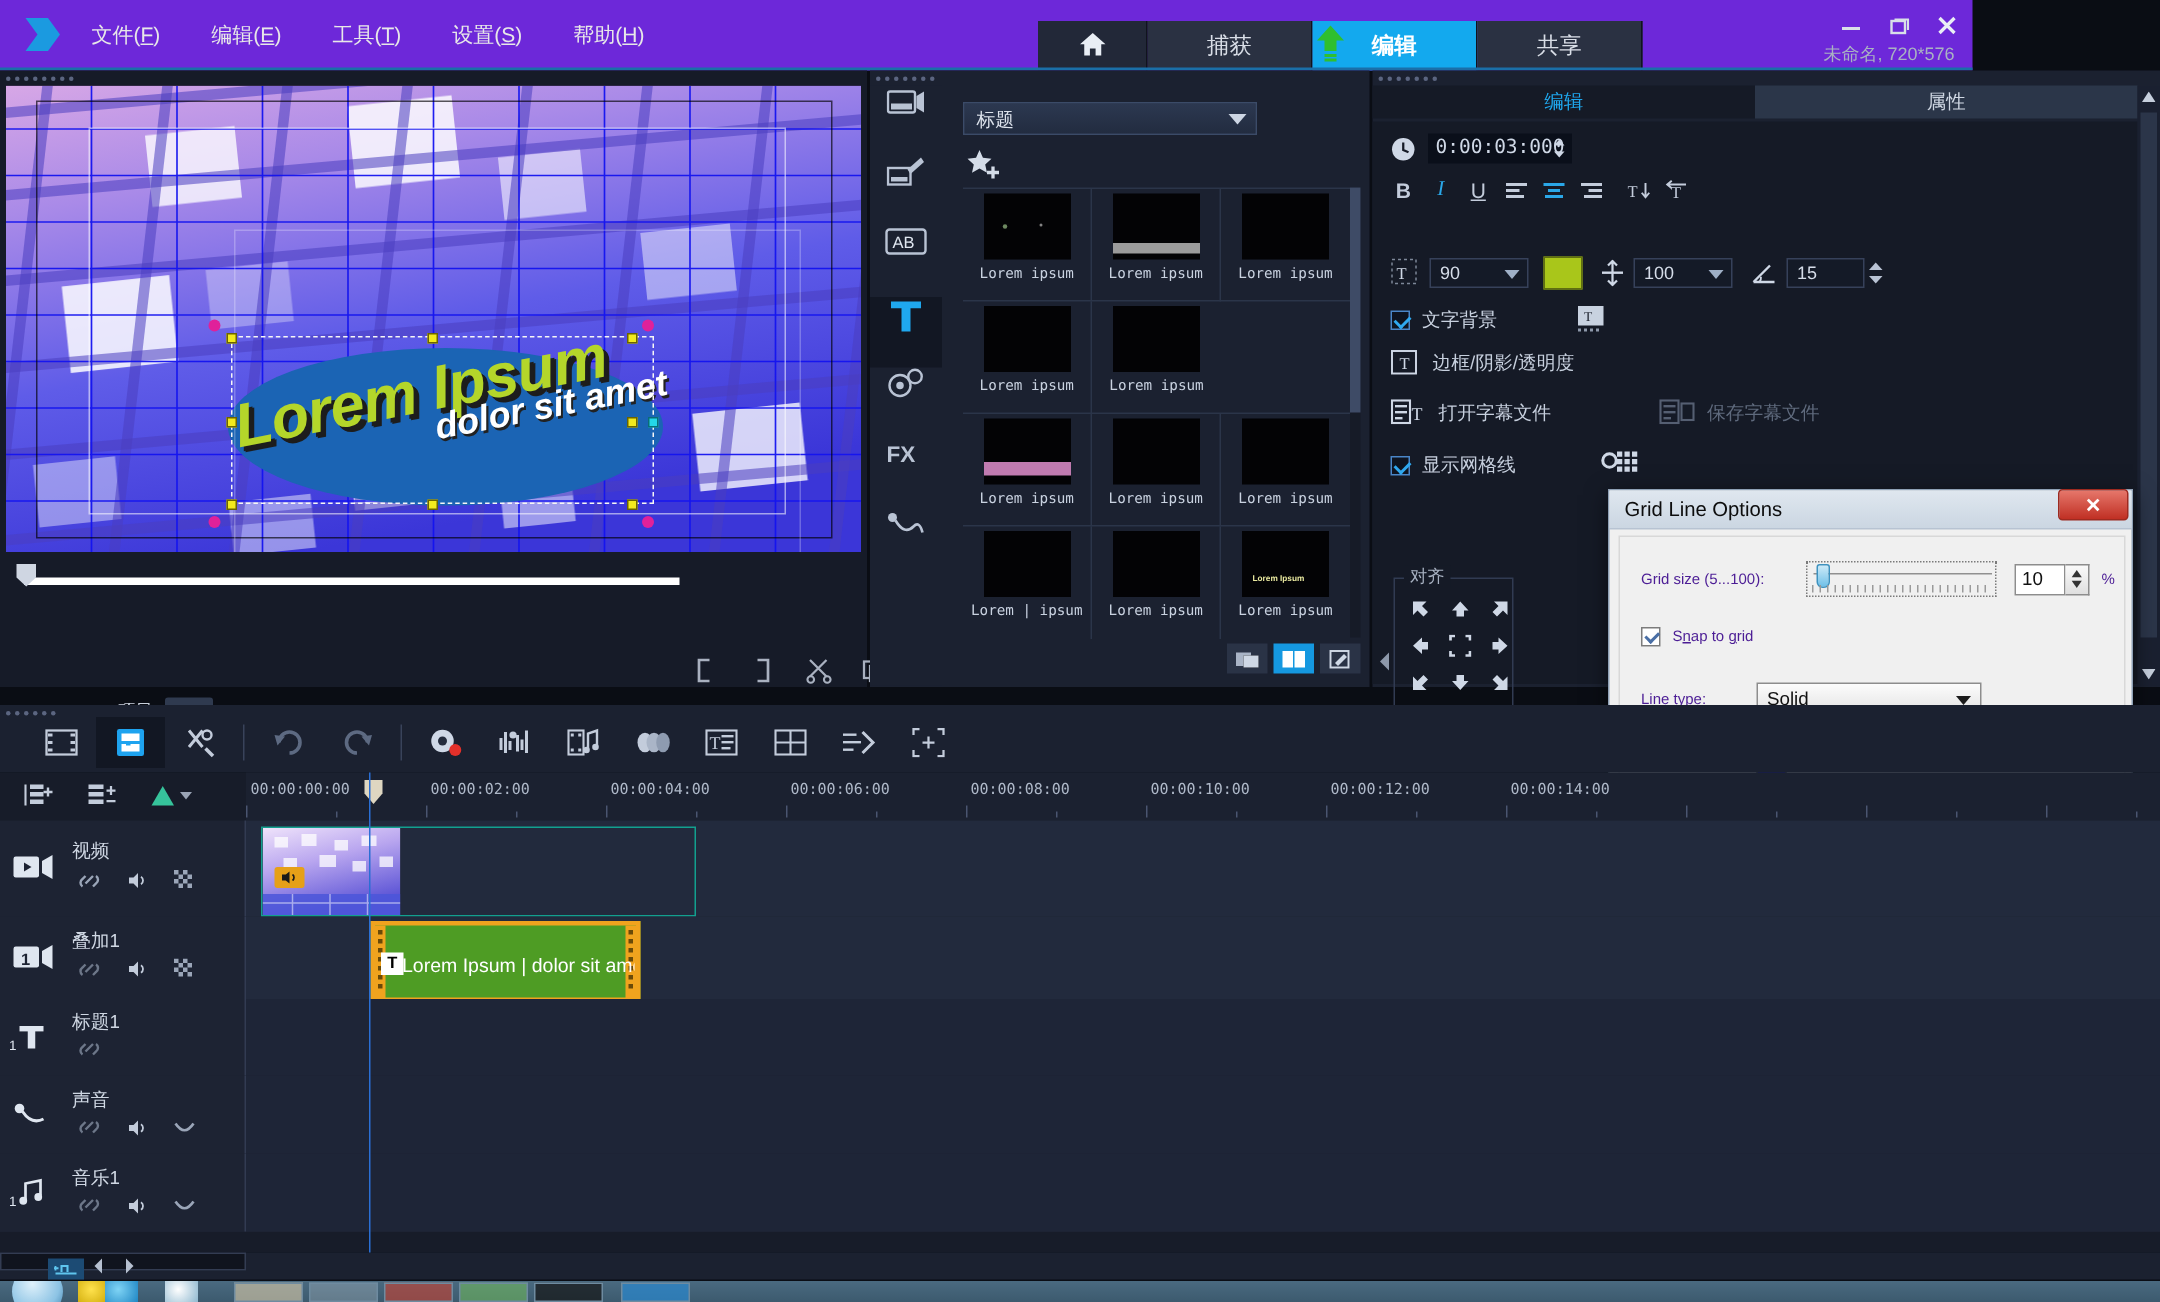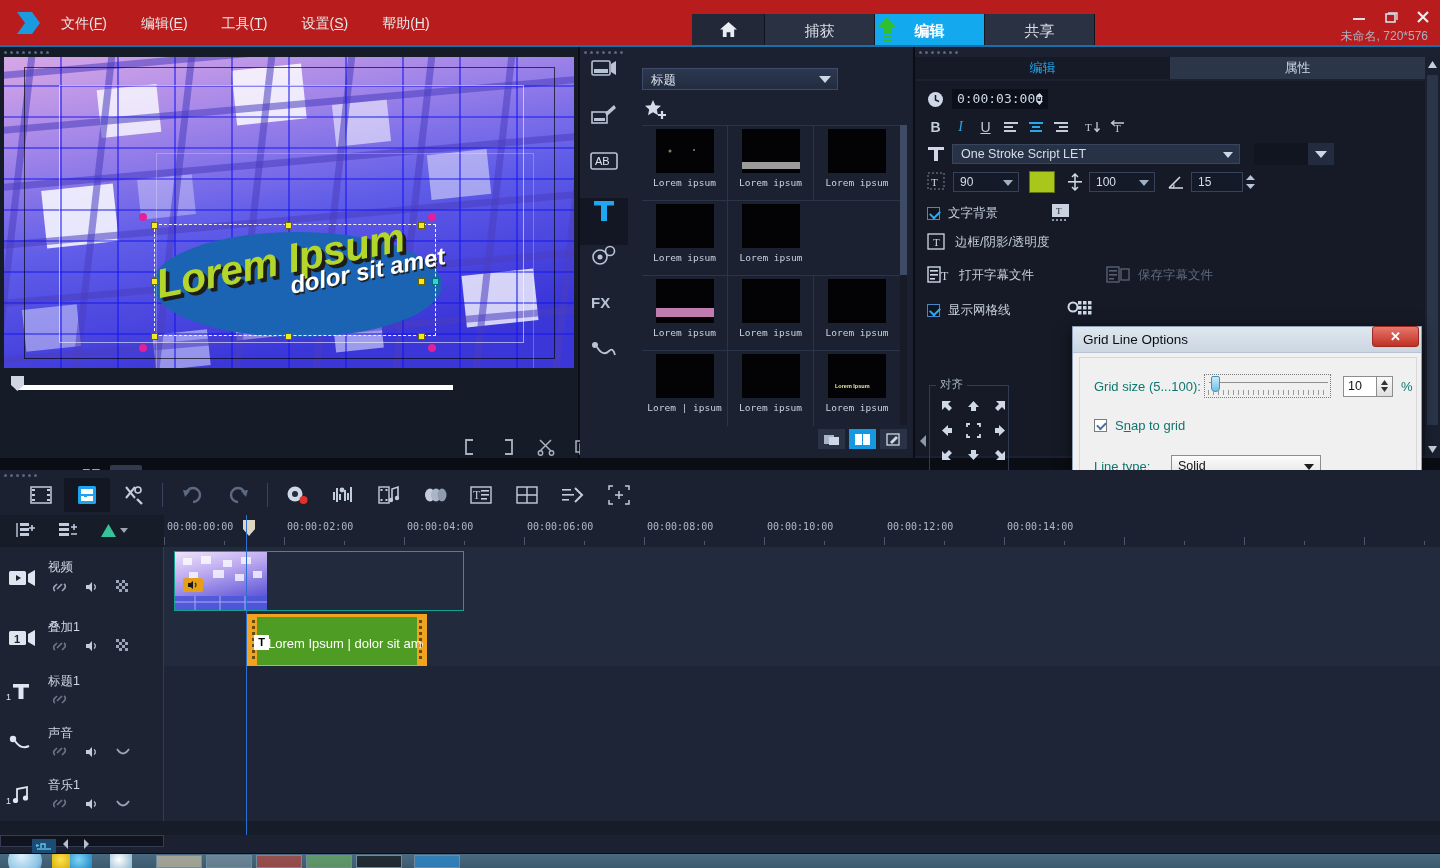--- a/index.html
+++ b/index.html
@@ -6,22 +6,22 @@
   html, body {
     width: 1440px; height: 868px; overflow: hidden;
     background: #0a0d14;
     font-family: "Liberation Sans", sans-serif;
     -webkit-font-smoothing: antialiased;
   }
   .app { position: relative; width: 1440px; height: 868px; }
 
   
   .titlebar {
-    position: absolute; left: 0; top: 0; width: 1440px; height: 47px;
-    background: #b91c1c; overflow: hidden; padding-left: 20px;
+    position: absolute; left: 0; top: 0; width: 1315px; height: 47px;
+    background: #6d28d9; overflow: hidden; padding-left: 20px;
   }
   .logo { position: absolute; left: 14px; top: 10px; width: 28px; height: 26px; }
   .menubar { position: absolute; left: 55px; top: 13px; display: flex; gap: 22px; }
   .menu-item {
     color: #e8e8e8; font-size: 14px; padding: 2px 6px; cursor: default; white-space: nowrap;
   }
   .mnemo { text-decoration: underline; }
   .tabs { position: absolute; left: 692px; top: 14px; display: flex; }
   .tab {
     width: 110px; height: 33px; line-height: 33px; text-align: center;
@@ -235,21 +235,21 @@
     border-bottom: 1px solid #b7c3d2; position: relative;
   }
   .dlg-title span { position: absolute; left: 10px; top: 5px; font-size: 13.5px; color: #0d0d0d; }
   .dlg-close {
     position: absolute; right: 2px; top: -1px; width: 47px; height: 21px;
     background: linear-gradient(#e6776b, #c03024); border: 1px solid #9d2a20; border-radius: 3px;
     color: #fff; font-size: 13px; font-weight: bold; text-align: center; line-height: 19px;
   }
   .dlg-body { position: absolute; left: 6px; top: 30px; width: 338px; height: 184px; background: #f0f0f0; border: 1px solid #d8d8d8; }
   .dlg-row { position: absolute; display: flex; align-items: center; }
-  .dlg-label { font-size: 13px; color: #0f766e; }
+  .dlg-label { font-size: 10px; color: #4c1d95; }
   .slider-track {
     width: 127px; height: 24px; border: 1px dotted #7a7a7a; position: relative; background: #f0f0f0;
   }
   .slider-line { position: absolute; left: 4px; top: 7px; width: 119px; height: 1px; background: #909090; }
   .slider-thumb {
     position: absolute; left: 6px; top: 1px; width: 9px; height: 16px;
     background: linear-gradient(#cdeaf8, #6fc0e8); border: 1px solid #3e92bf; border-radius: 2px 2px 4px 4px;
   }
   .slider-ticks { position: absolute; left: 3px; bottom: 2px; width: 121px; height: 5px; }
   .slider-ticks i { float: left; width: 1px; height: 5px; background: #9a9a9a; margin-right: 4px; }
@@ -846,34 +846,20 @@
             </svg>
         </div>
         <div class="fmt-btn">
           <svg width="17" height="14" viewBox="0 0 17 14">
               <text x="4" y="12" font-size="11" fill="#c3ccdb" font-family="Liberation Serif">T</text>
               <path d="M2 3 H14 M4.5 0.5 L1.5 3 L4.5 5.5" stroke="#c3ccdb" stroke-width="1.3" fill="none"></path>
             </svg>
         </div>
       </div>
 
-      <div class="row" style="left:12px;top:62px">
-        <svg width="18" height="16" viewBox="0 0 18 16">
-          <rect x="1" y="1" width="16" height="3" fill="#cfd8e6"></rect>
-            <rect x="7" y="4" width="4" height="11" fill="#cfd8e6"></rect>
-        </svg>
-        <div class="font-select" style="margin-left:7px">
-          <span>One Stroke Script LET</span>
-          <span class="arrow"></span>
-        </div>
-        <div style="width:54px;height:22px;background:#10151f;border:1px solid #2b3purple;margin-left:14px"></div>
-        <div style="width:26px;height:22px;background:#232c3f;display:flex;align-items:center;justify-content:center">
-          <span style="width:0;height:0;border-left:6px solid transparent;border-right:6px solid transparent;border-top:7px solid #cdd6e4"></span>
-        </div>
-      </div>
 
       <div class="row" style="left:12px;top:90px">
         <svg width="20" height="20" viewBox="0 0 20 20">
           <rect x="1" y="1" width="16" height="16" fill="none" stroke="#7d8798" stroke-width="1" stroke-dasharray="2 2"></rect>
           <text x="4" y="14" font-size="11" fill="#cfd8e6" font-family="Liberation Serif">T</text>
         </svg>
         <div class="num-select" style="width:66px;margin-left:6px">
           <span>90</span>
           <span class="arrow"></span>
         </div>

